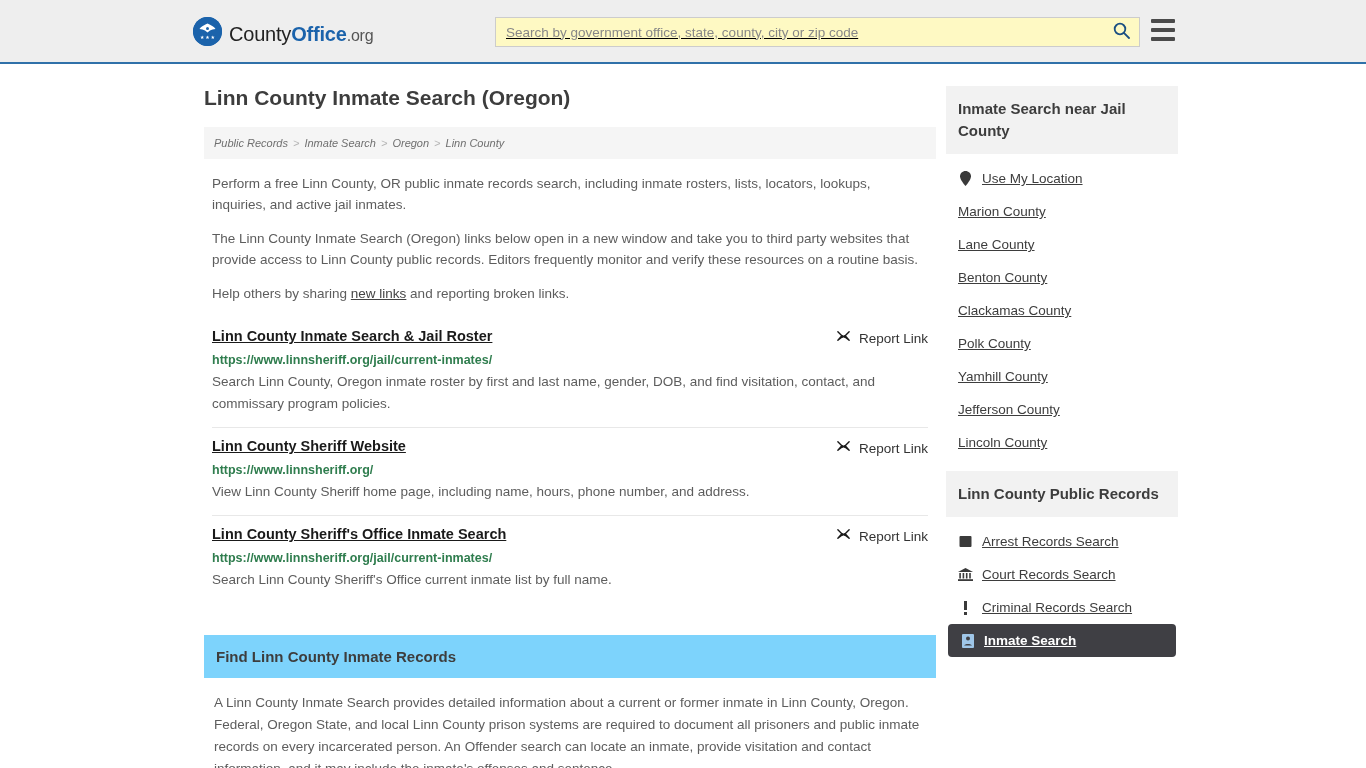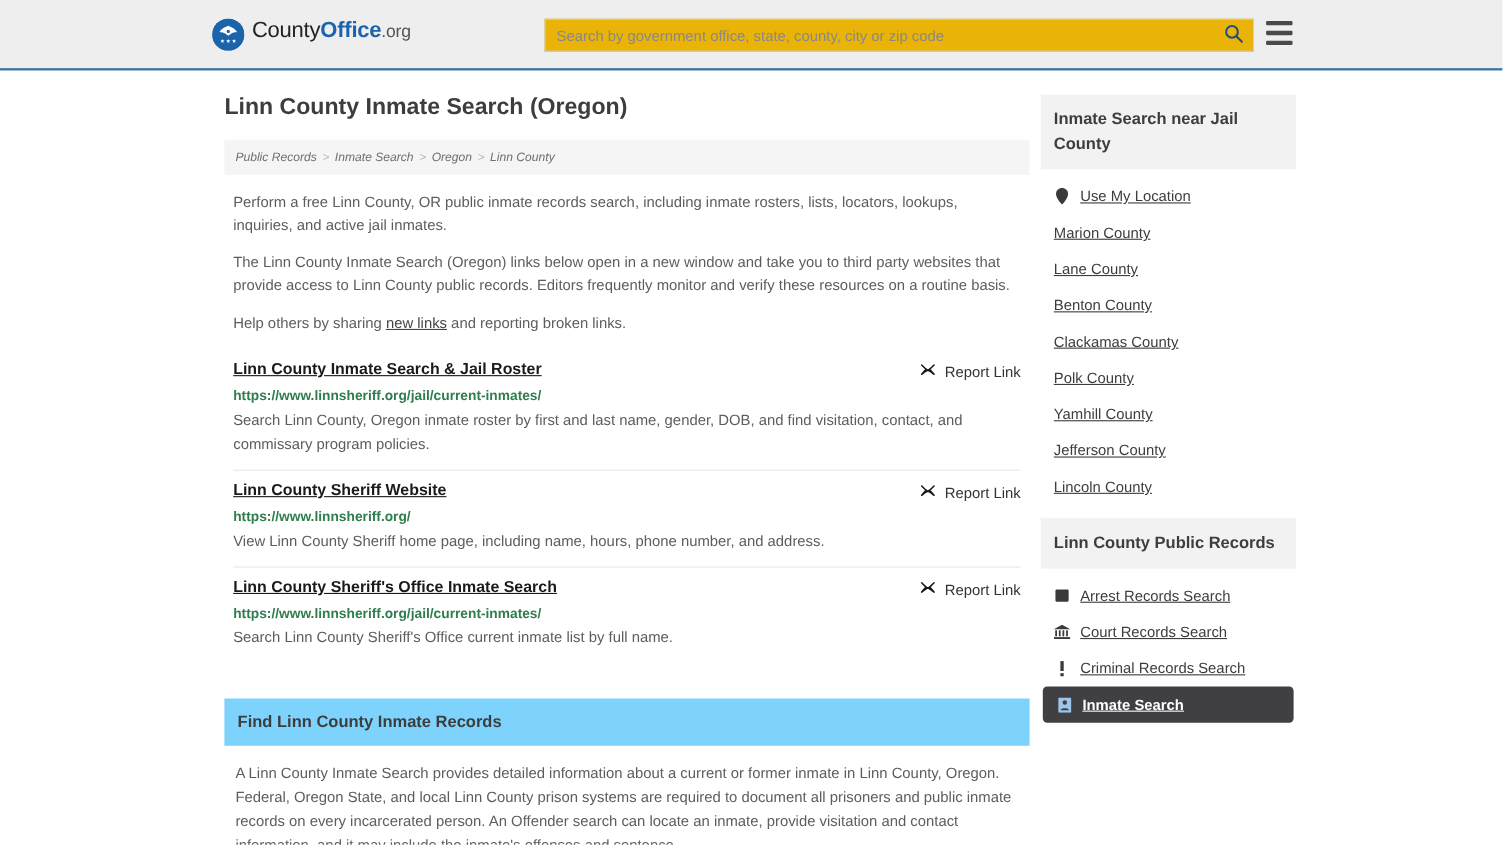--- a/index.html
+++ b/index.html
@@ -15,21 +15,21 @@
   .site-header {
     height: 64px;
     background: #eeeeee;
     border-bottom: 2px solid #3071a9;
     display: flex;
     align-items: center;
     position: relative;
   }
   .logo-wrap {
     display: flex;
-    align-items: flex-start;
+    align-items: flex-end;
     margin-left: 193px;
     gap: 7px;
   }
   .logo-mark {
     width: 29px; height: 29px;
     border-radius: 50%;
     background: #1b63ab;
     position: relative;
     flex: 0 0 auto;
   }
@@ -42,24 +42,25 @@
   }
   .logo-text .b { font-weight: bold; color: #1b63ab; }
   .logo-text .org { color: #555555; font-size: 16px; }
 
   .search-wrap {
     position: absolute;
     left: 495px;
     top: 17px;
     width: 645px;
     height: 30px;
-    background: #eab308;
+    background: #fef9c3;
     border: 1px solid #cccccc;
     display: flex;
     align-items: center;
+    text-decoration: underline;
   }
   .search-input {
     flex: 1;
     border: 0;
     outline: 0;
     height: 28px;
     padding: 0 10px;
     font-size: 13.5px;
     color: #333333;
     font-family: "Liberation Sans", sans-serif;

